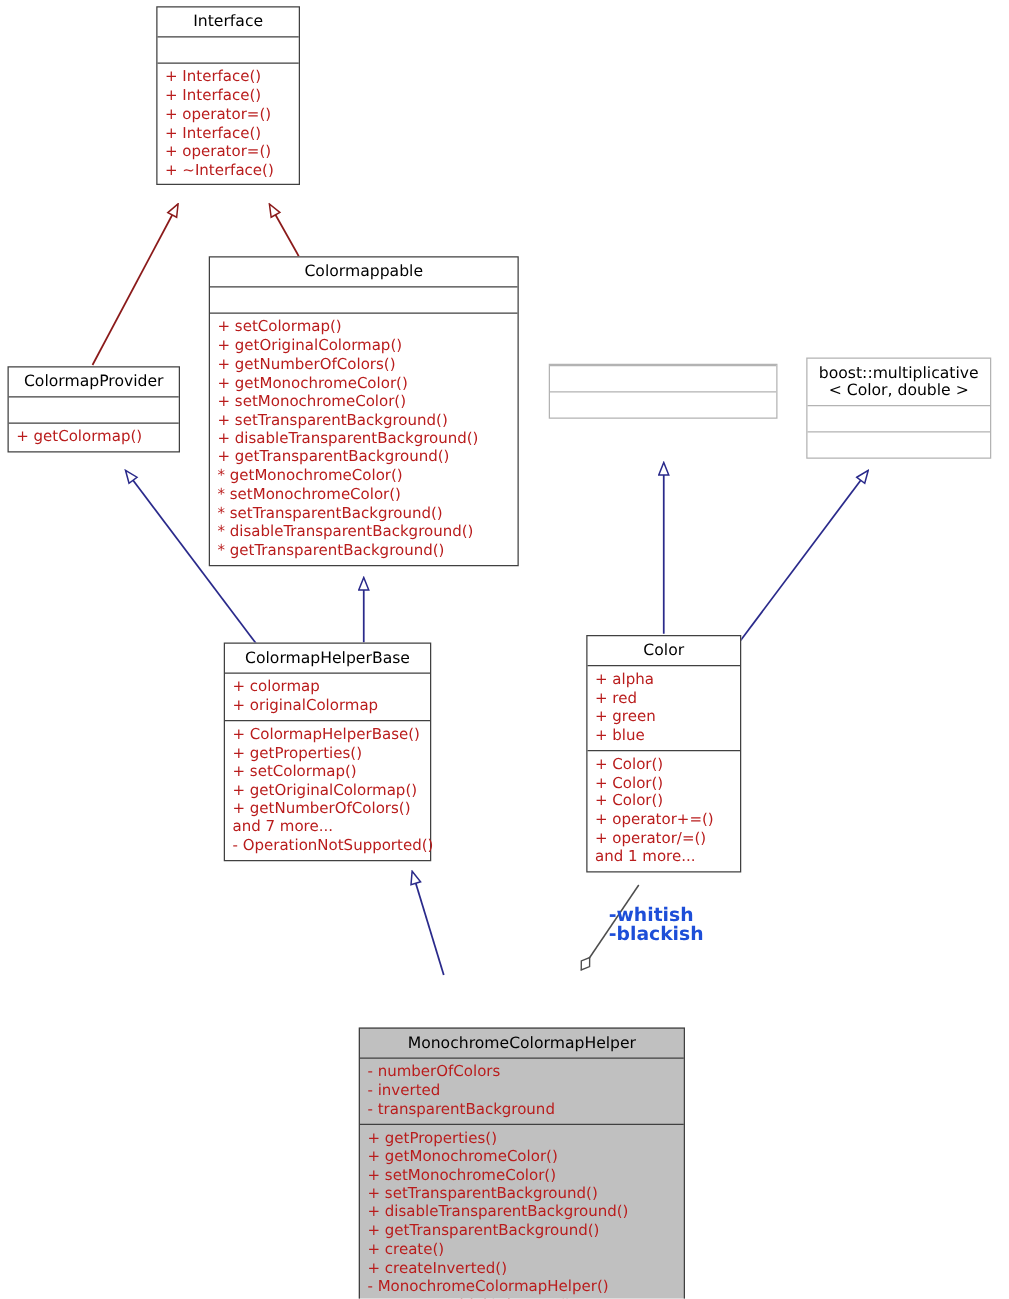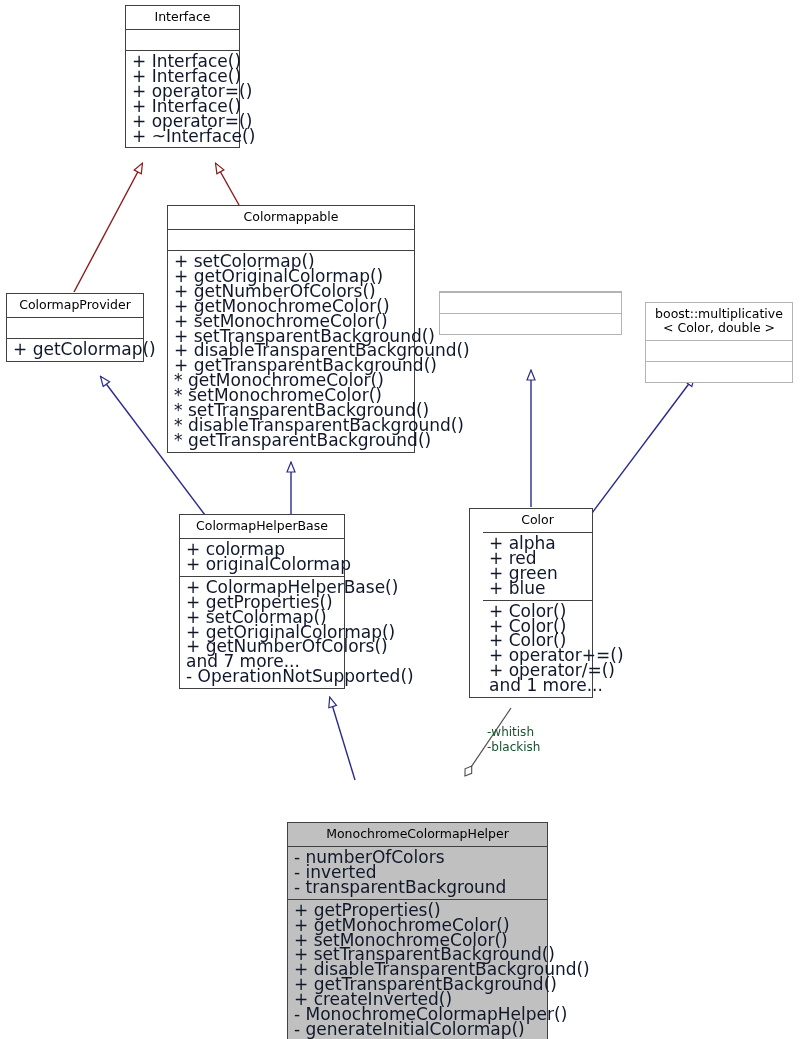--- a/index.html
+++ b/index.html
@@ -51,38 +51,39 @@
   .node .sep {
     height: 1px;
     background: #404040;
     width: 100%;
   }
   .node.boost .sep {
     background: #b3b3b3;
   }
   .compartment {
     padding: 3px 6px 4px 6px;
-    font-size: 17px;
+    font-size: 12px;
     line-height: 14.9px;
-    color: #0f172a;
+    color: #b91c1c;
   }
   .compartment.empty {
     height: 20px;
     padding: 0;
   }
   .compartment .row {
     white-space: pre;
   }
   .edge-label {
     position: absolute;
-    font-size: 12px;
+    font-size: 15px;
     line-height: 14.9px;
-    color: #14532d;
+    color: #1d4ed8;
     white-space: pre-line;
     z-index: 4;
+    font-weight: bold;
   }
 </style>
 </head>
 <body>
 
 <div id="diagram">
 
   <svg class="edges" viewBox="0 0 807 1039">
     <defs>
       <marker id="arrow-red" markerWidth="12" markerHeight="12" refX="10" refY="5" orient="auto" markerUnits="userSpaceOnUse">
@@ -168,21 +169,21 @@
     </div>
   </div>
 
   <div class="node boost" style="left:439px; top:291px; width:183px;">
     <div class="sep"></div>
     <div class="compartment empty"></div>
     <div class="sep"></div>
     <div class="compartment empty"></div>
   </div>
 
-  <div class="node boost" style="left:645px; top:302px; width:148px;">
+  <div class="node boost" style="left:645px; top:286px; width:148px;">
     <div class="title">boost::multiplicative
 &lt; Color, double &gt;</div>
     <div class="sep"></div>
     <div class="compartment empty"></div>
     <div class="sep"></div>
     <div class="compartment empty"></div>
   </div>
 
   <div class="node" style="left:179px; top:514px; width:166px;">
     <div class="title">ColormapHelperBase</div>
@@ -196,21 +197,21 @@
       <div class="row">+ ColormapHelperBase()</div>
       <div class="row">+ getProperties()</div>
       <div class="row">+ setColormap()</div>
       <div class="row">+ getOriginalColormap()</div>
       <div class="row">+ getNumberOfColors()</div>
       <div class="row">and 7 more...</div>
       <div class="row">- OperationNotSupported()</div>
     </div>
   </div>
 
-  <div class="node" style="left:469px; top:508px; width:124px;padding-left:13px;">
+  <div class="node" style="left:469px; top:508px; width:124px;">
     <div class="title">Color</div>
     <div class="sep"></div>
     <div class="compartment">
       <div class="row">+ alpha</div>
       <div class="row">+ red</div>
       <div class="row">+ green</div>
       <div class="row">+ blue</div>
     </div>
     <div class="sep"></div>
     <div class="compartment">
@@ -232,20 +233,21 @@
       <div class="row">- transparentBackground</div>
     </div>
     <div class="sep"></div>
     <div class="compartment">
       <div class="row">+ getProperties()</div>
       <div class="row">+ getMonochromeColor()</div>
       <div class="row">+ setMonochromeColor()</div>
       <div class="row">+ setTransparentBackground()</div>
       <div class="row">+ disableTransparentBackground()</div>
       <div class="row">+ getTransparentBackground()</div>
+      <div class="row">+ create()</div>
       <div class="row">+ createInverted()</div>
       <div class="row">- MonochromeColormapHelper()</div>
       <div class="row">- generateInitialColormap()</div>
     </div>
   </div>
 
   <div class="edge-label" style="left:487px; top:725px;">-whitish
 -blackish</div>
 
 </div>

